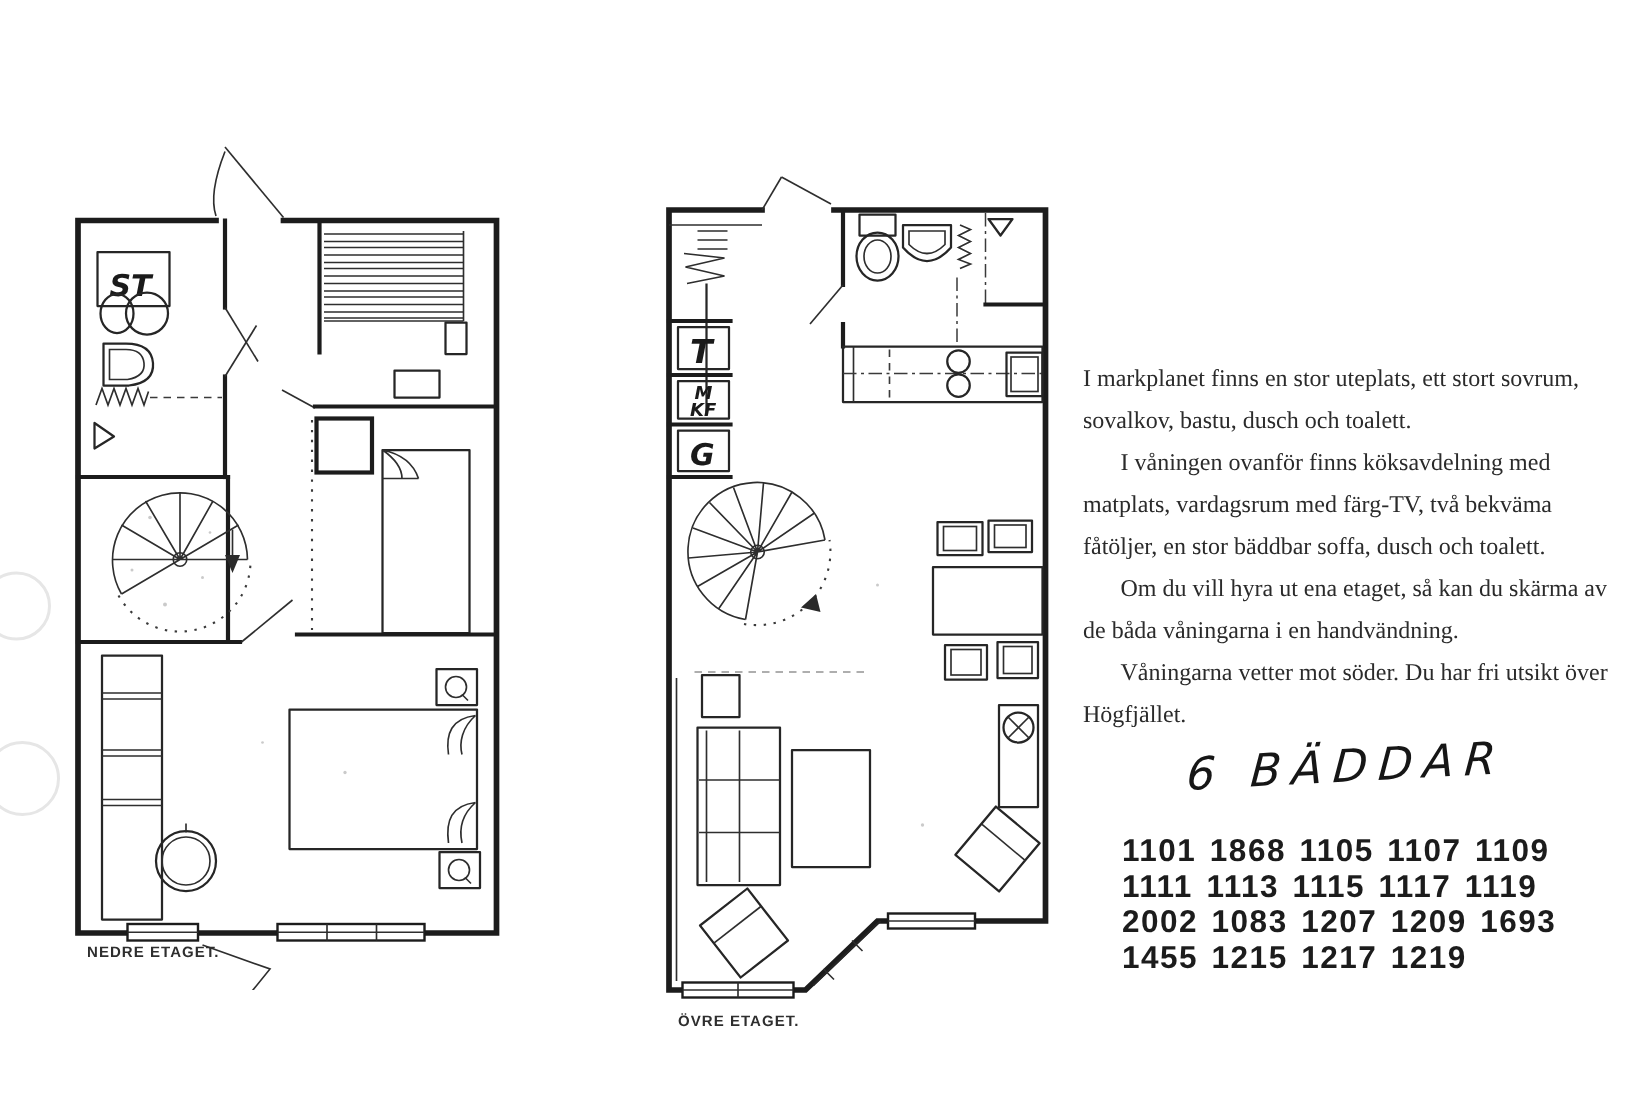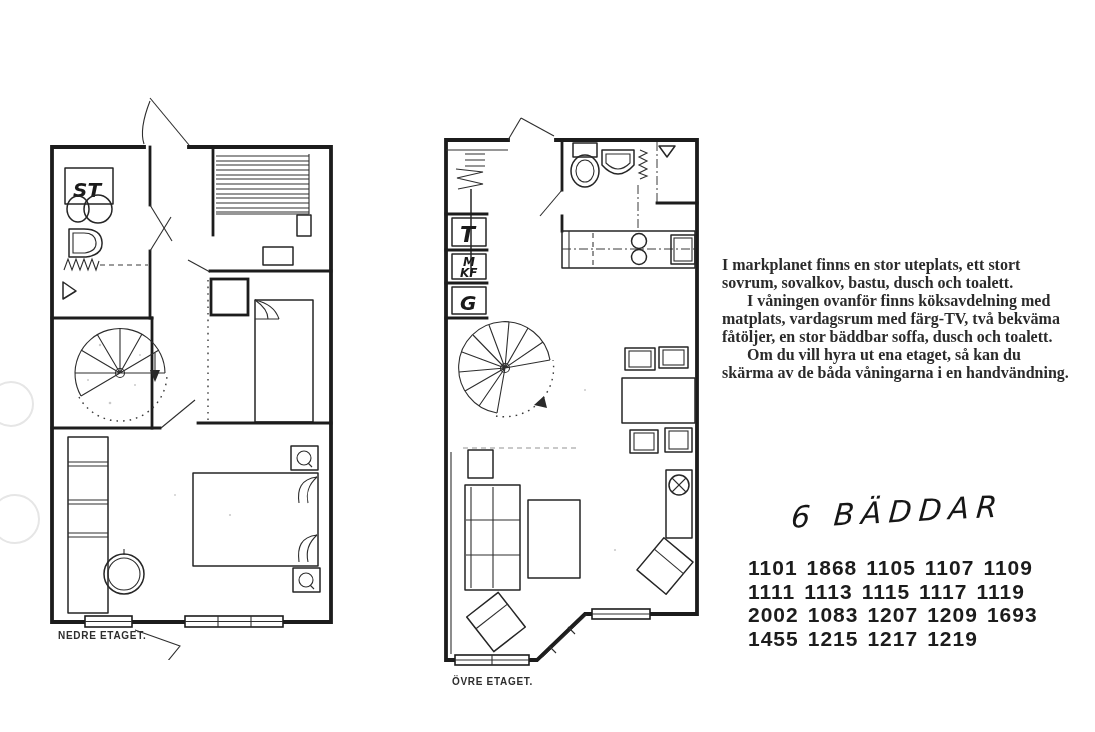--- a/index.html
+++ b/index.html
@@ -33,21 +33,21 @@
     font-size:10px;font-weight:bold;letter-spacing:.7px;color:#2e2e2e;white-space:nowrap;
   }
   #label-lower{left:58px;top:630px;text-align:right;}
   #label-upper{left:452px;top:676px;}
 
   .textblock{position:absolute;left:722px;top:235px;width:352px;color:#2b2b2b;}
   .title{
     text-align:center;font-weight:bold;font-size:13.5px;line-height:15.5px;
     letter-spacing:.3px;color:#222;
   }
-  .body-text{margin-top:21px;font-size:16px;line-height:18px;font-weight:bold;}
+  .body-text{margin-top:4px;font-size:16px;line-height:28px;}
   .body-text p{margin:0;}
   .body-text p.indent{text-indent:25px;}
 
   .note{
     position:absolute;left:791px;top:494px;
     font-family:"DejaVu Sans",sans-serif;font-style:italic;font-size:30px;
     letter-spacing:7px;color:#161616;white-space:nowrap;
     transform:rotate(-3deg) skewX(-7deg);
   }
 
@@ -314,20 +314,21 @@
 </svg>
 
 <div class="planlabel" id="label-lower">NEDRE ETAGET.</div>
 <div class="planlabel" id="label-upper">ÖVRE ETAGET.</div>
 
 <div class="textblock">
   <div class="body-text">
     <p>I markplanet finns en stor uteplats, ett stort sovrum, sovalkov, bastu, dusch och toalett.</p>
     <p class="indent">I våningen ovanför finns köksavdelning med matplats, vardagsrum med färg-TV, två bekväma fåtöljer, en stor bäddbar soffa, dusch och toalett.</p>
     <p class="indent">Om du vill hyra ut ena etaget, så kan du skärma av de båda våningarna i en handvändning.</p>
+    <p class="indent">Våningarna vetter mot söder. Du har fri utsikt över Högfjället.</p>
   </div>
 </div>
 
 <div class="note">6 BÄDDAR</div>
 
 <div class="numbers">
   <div class="numrow">
     <span>1101</span>
     <span>1868</span>
     <span>1105</span>

